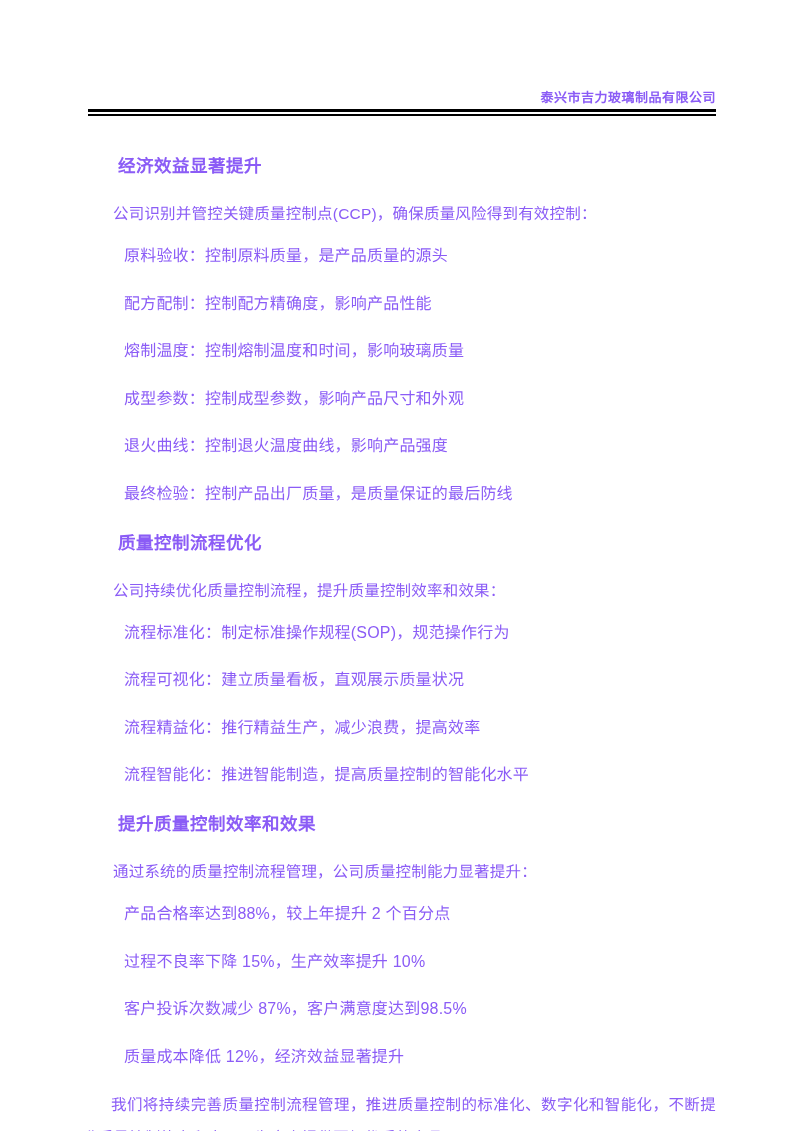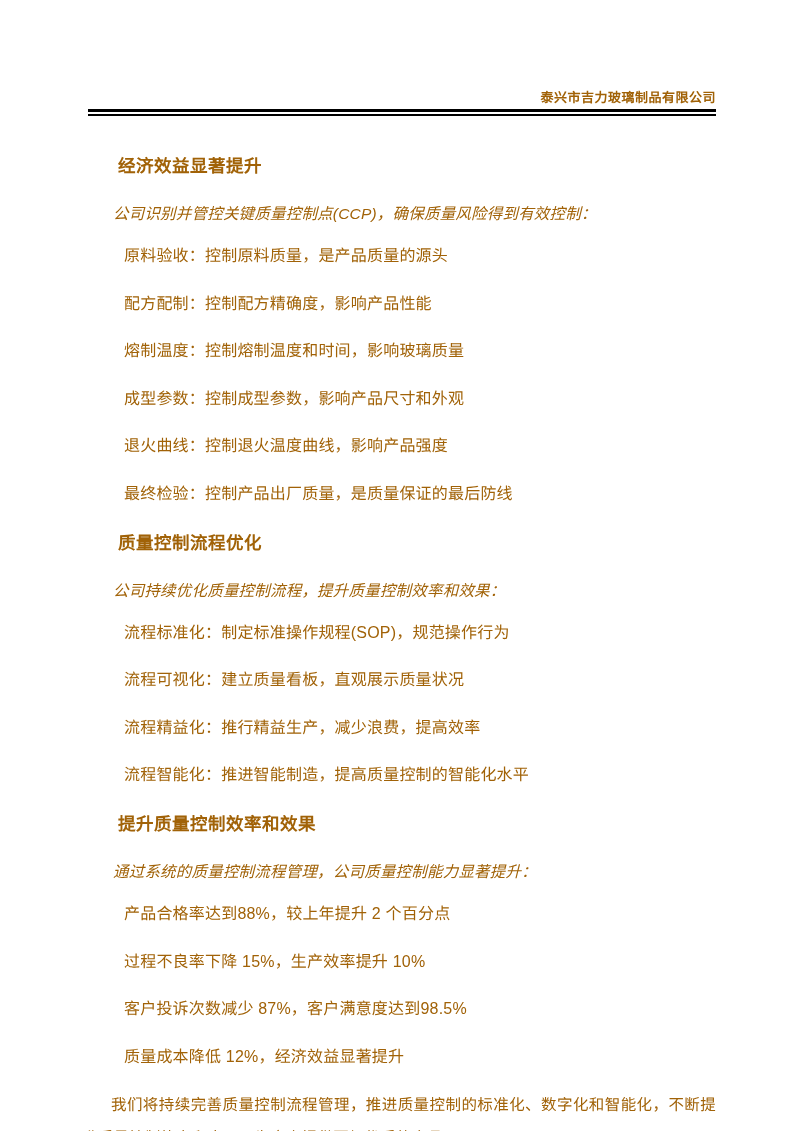--- a/index.html
+++ b/index.html
@@ -6,21 +6,21 @@
     margin: 0;
     padding: 0;
     background: #ffffff;
   }
   .page {
     position: relative;
     width: 800px;
     height: 1131px;
     margin: 0;
     background: #ffffff;
-    color: #a16207;
+    color: #8b5cf6;
     font-family: "Liberation Sans", "DejaVu Sans", sans-serif;
     box-sizing: border-box;
     padding: 0 84px 16px 82px;
     overflow: hidden;
   }
   
   .header {
     padding-top: 90px;
   }
   .company-name {
@@ -48,21 +48,20 @@
   }
   .sec-heading.first {
     margin-top: 40px;
   }
   .sec-intro {
     font-size: 15.5px;
     line-height: 21px;
     margin: 27px 0 0 0;
     text-indent: 31px;
     letter-spacing: 0.2px;
-    font-style: italic;
   }
   .sec-items {
     margin-top: 15px;
     padding-left: 26px;
   }
   .item-line {
     font-size: 16px;
     line-height: 31.6px;
     margin: 16px;
     white-space: nowrap;

